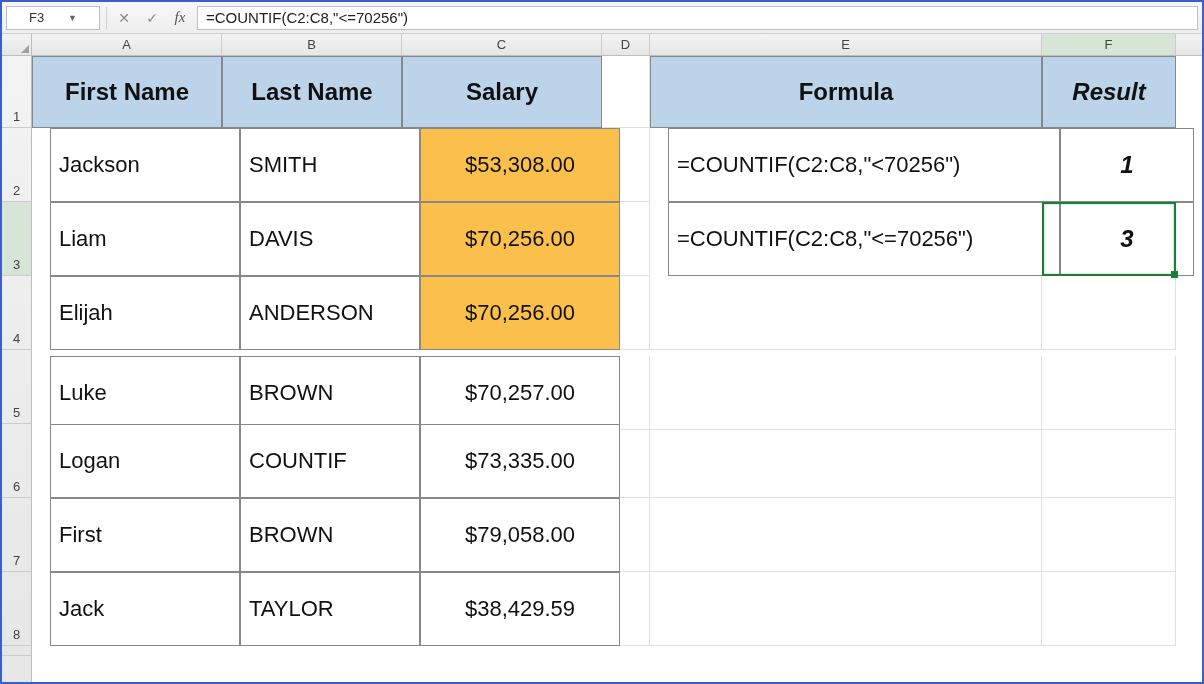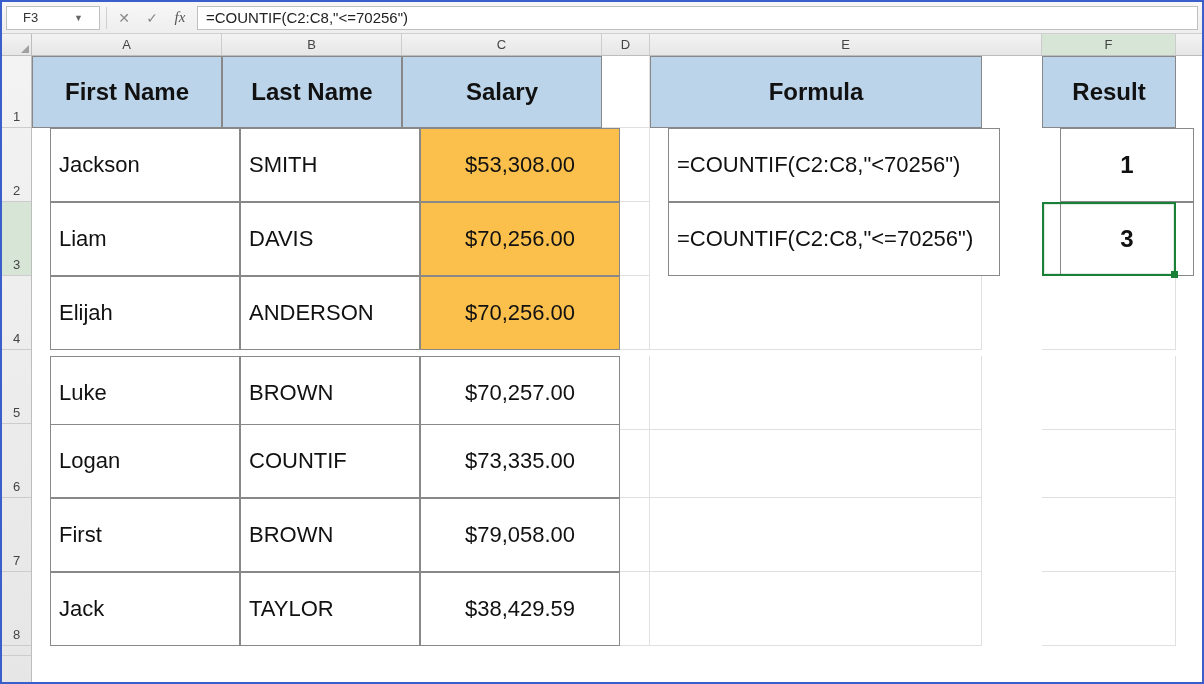--- a/index.html
+++ b/index.html
@@ -22,21 +22,21 @@
     border-bottom: 1px solid #cfcfcf;
     padding: 2px 4px;
     gap: 6px;
   }
   .name-box {
     width: 94px;
     height: 24px;
     background: #fff;
     border: 1px solid #c0c0c0;
     font-size: 13px;
-    padding: 2px 16px;
+    padding: 2px 22px;
     display: flex;
     align-items: center;
     justify-content: space-between;
     color: #333;
   }
   .name-box .caret {
     font-size: 9px;
     color: #666;
   }
   .fb-sep { width:1px; height:22px; background:#d0d0d0; }
@@ -145,22 +145,22 @@
     align-items:center;
     font-size:22px;
     padding:8px 8px;
     color:#111;
   }
   
   .cA { left:0;    width:190px; }
   .cB { left:190px;width:180px; }
   .cC { left:370px;width:200px; }
   .cD { left:570px;width:48px;  }
-  .cE { left:618px;width:332px; }
-  .cF { left:1010px;width:134px;}
+  .cE { left:618px;width:392px; }
+  .cF { left:1010px;width:134px;font-style:italic;}
 
   .r1 { top:0;    height:72px; }
   .r2 { top:72px; height:74px; }
   .r3 { top:146px;height:74px; }
   .r4 { top:220px;height:74px; }
   .r5 { top:300px;height:74px; }
   .r6 { top:368px;height:74px; }
   .r7 { top:442px;height:74px; }
   .r8 { top:516px;height:74px; }
 

